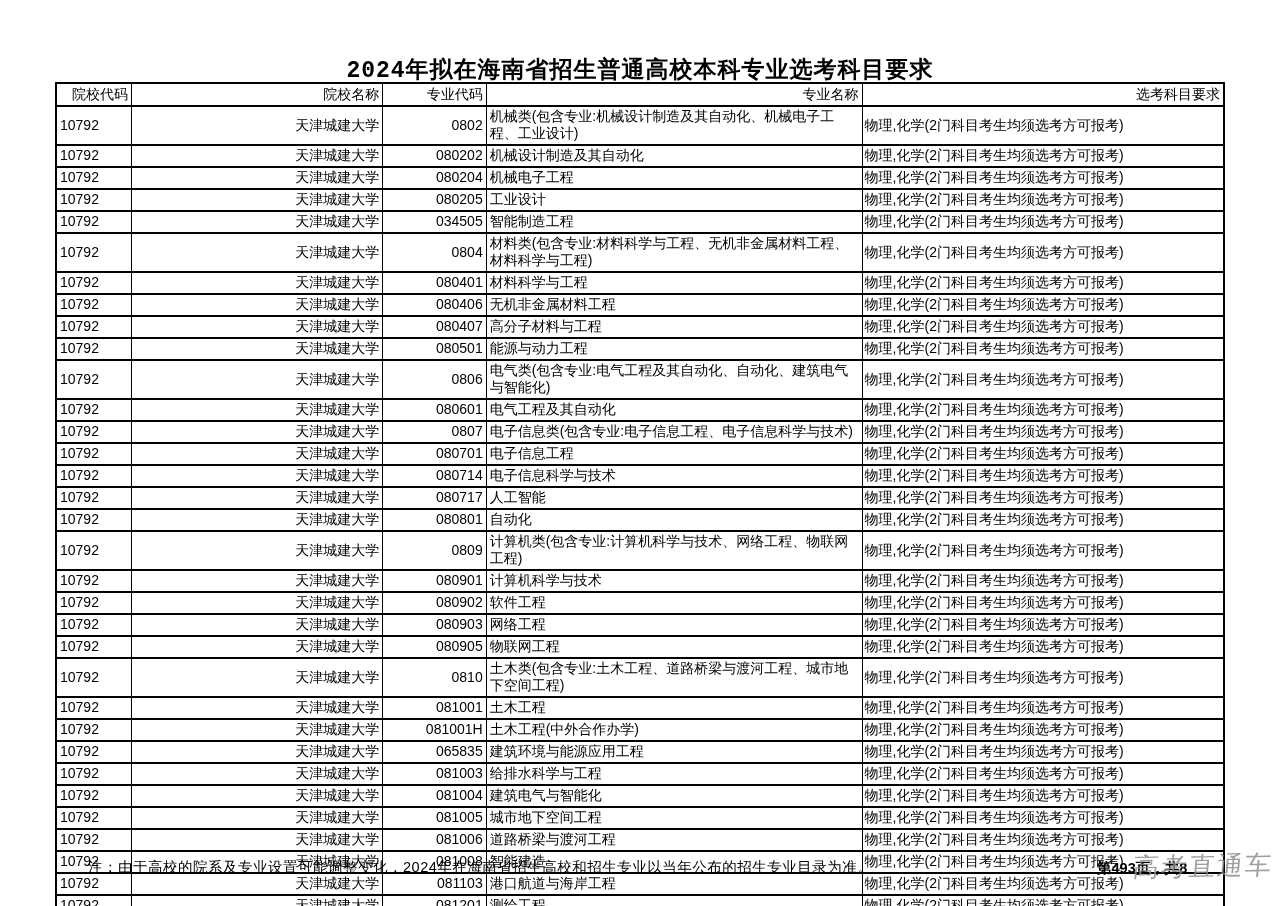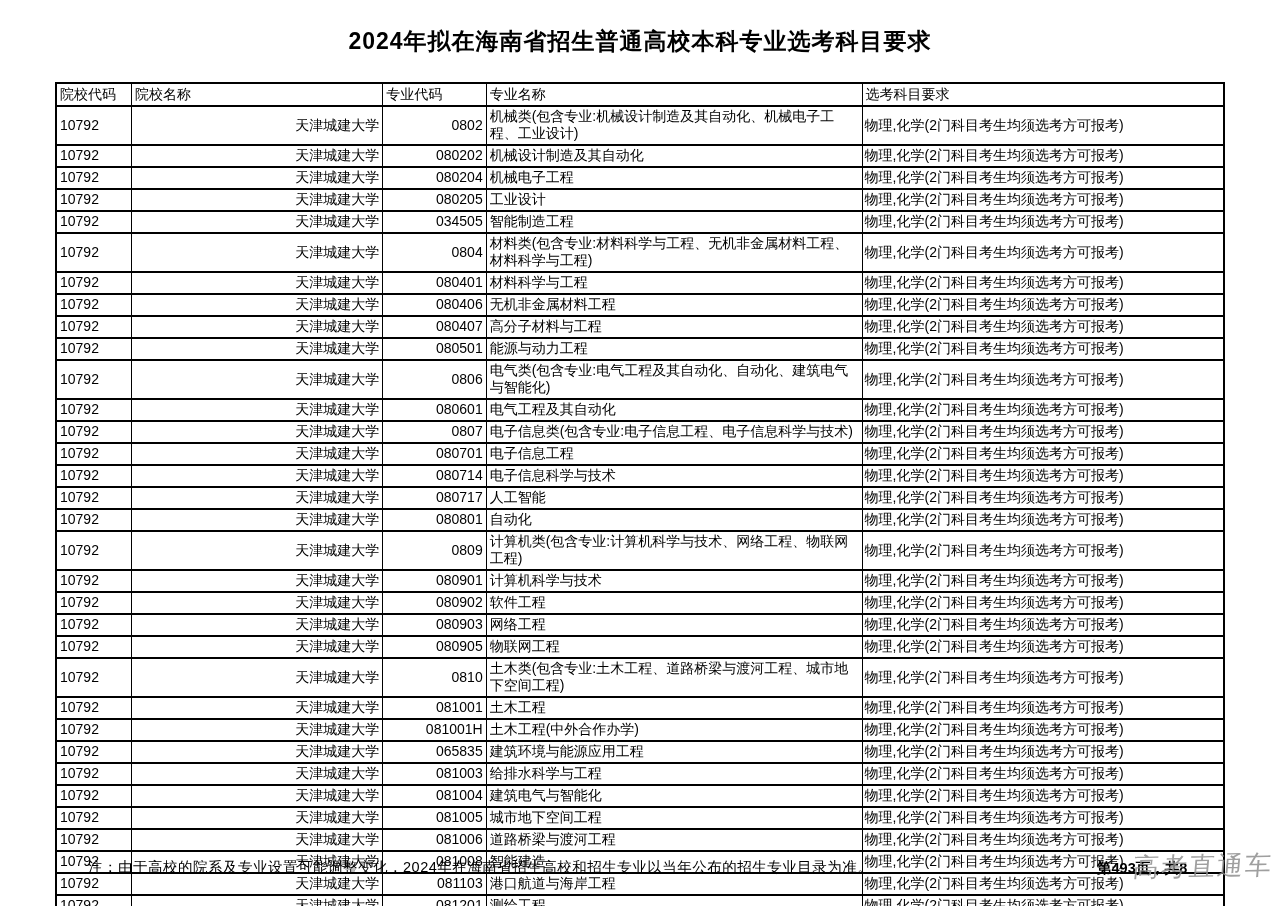--- a/index.html
+++ b/index.html
@@ -14,27 +14,28 @@
     overflow: hidden;
   }
   .page {
     position: relative;
     width: 1280px;
     height: 906px;
     background: #fff;
   }
   .doc-title {
     position: absolute;
-    top: 26px;
+    top: 54px;
     left: 0;
     width: 1280px;
     text-align: center;
     font-size: 23px;
     font-weight: bold;
     letter-spacing: 1px;
+    font-family: Liberation Mono, monospace;
   }
   table.doc-table {
     position: absolute;
     left: 55px;
     top: 82px;
     width: 1170px;
     border-collapse: collapse;
     table-layout: fixed;
     border: 2px solid #000;
   }
@@ -42,21 +43,21 @@
     border-style: solid;
     border-color: #000;
     border-width: 2px 1px;
     font-size: 14px;
     line-height: 17px;
     padding: 1px 3px 2px 3px;
     font-weight: normal;
     overflow: hidden;
     word-break: break-all;
   }
-  .doc-table th { text-align: left; height: 18px; }
+  .doc-table th { text-align: right; height: 18px; }
   .doc-table td.c-code  { text-align: left; }
   .doc-table td.c-name  { text-align: right; }
   .doc-table td.c-mcode { text-align: right; padding-left: 5px; }
   .doc-table td.c-mname { text-align: left; }
   .doc-table td.c-req   { text-align: left; padding-left: 2px; }
   .col-1 { width: 75px; }
   .col-2 { width: 250px; }
   .col-3 { width: 103px; }
   .col-4 { width: 374px; }
   .col-5 { width: 360px; }

